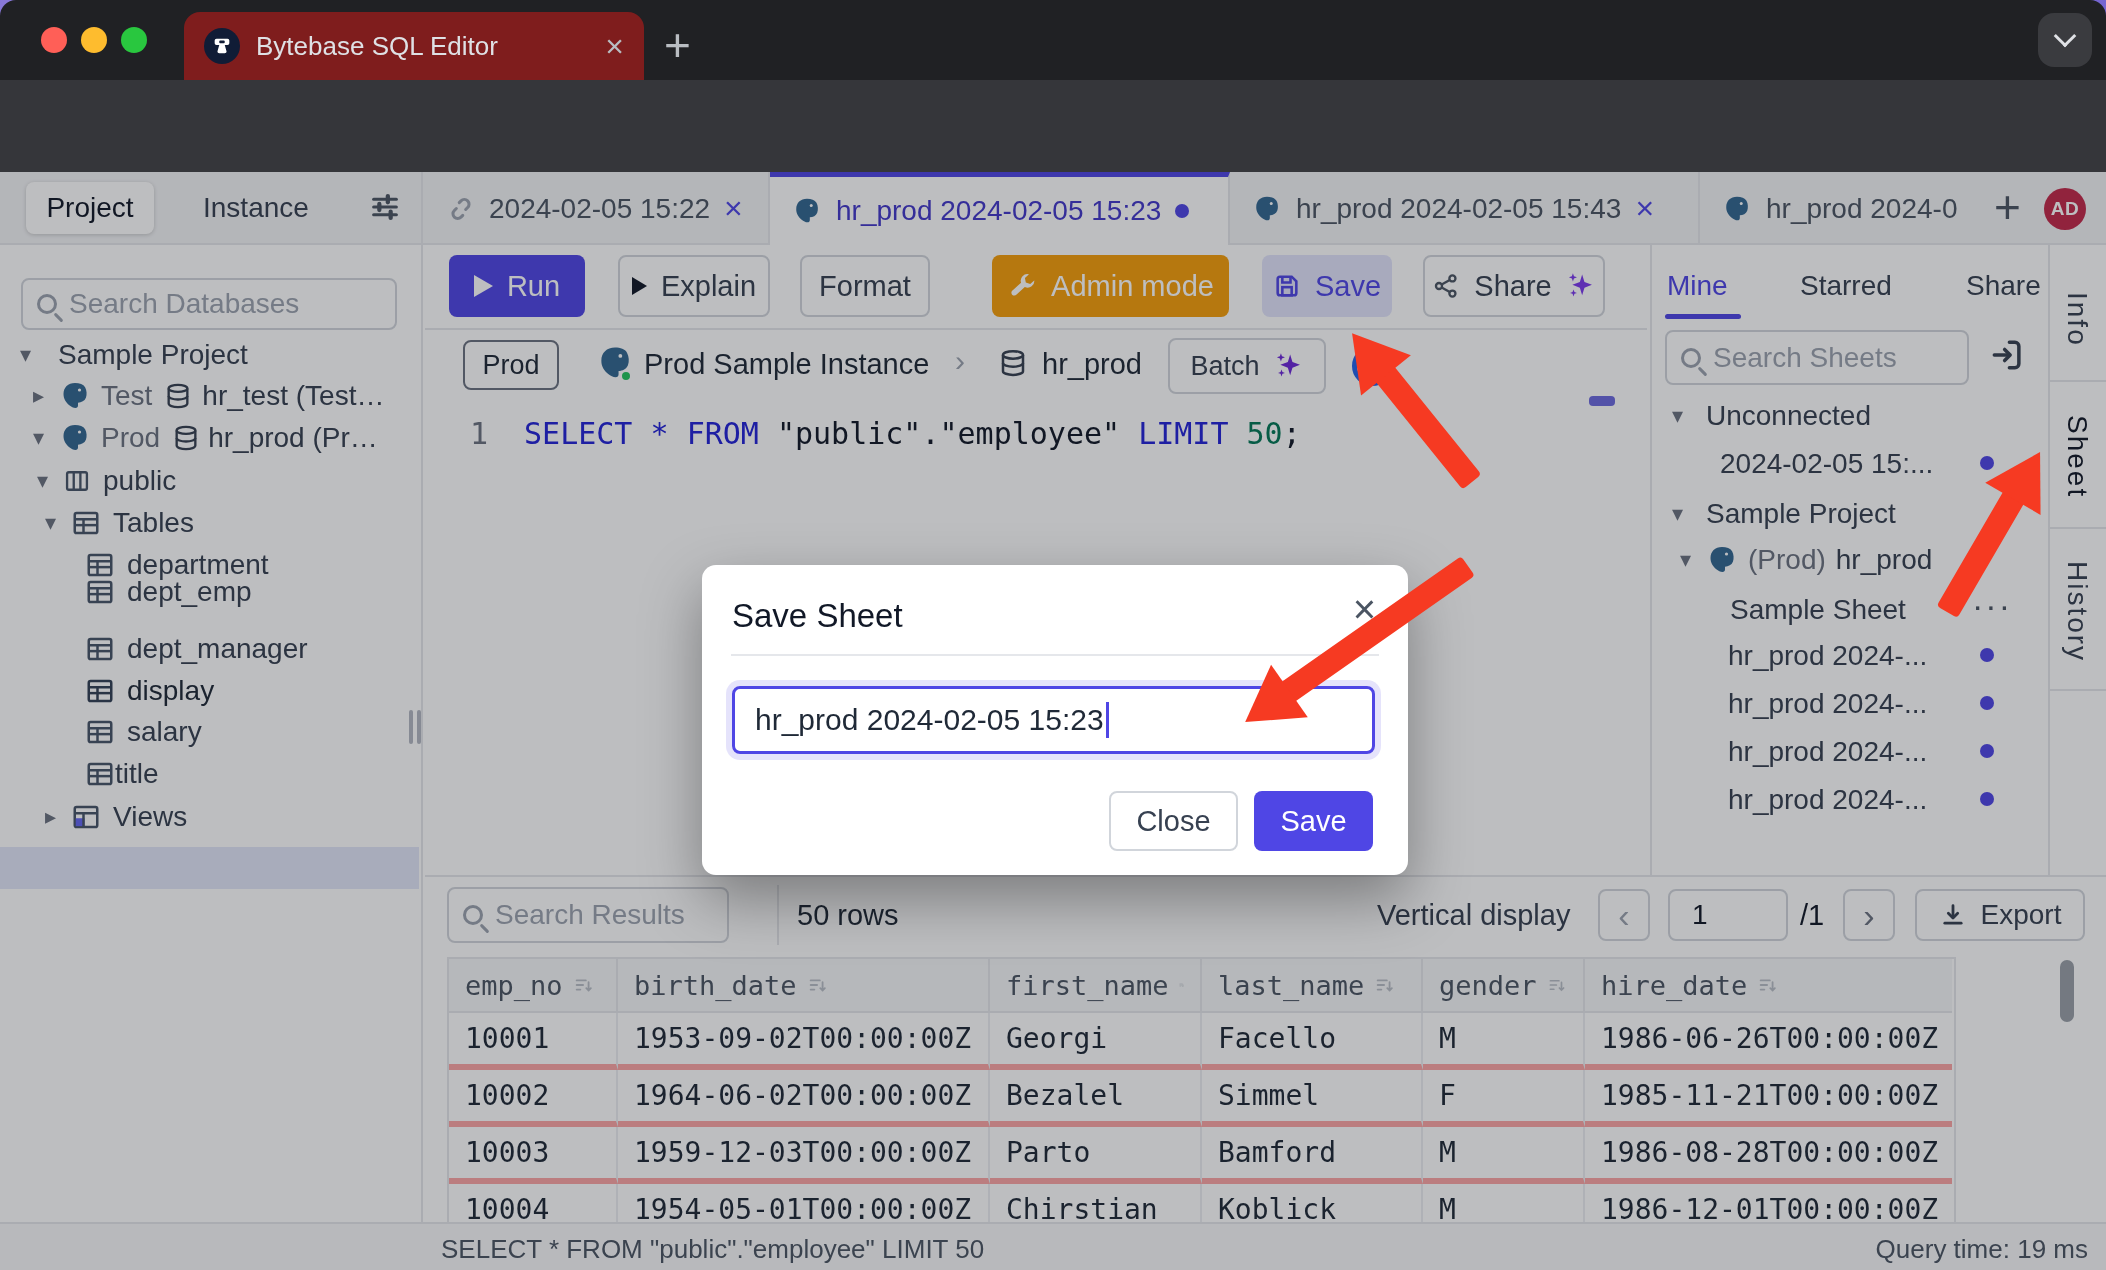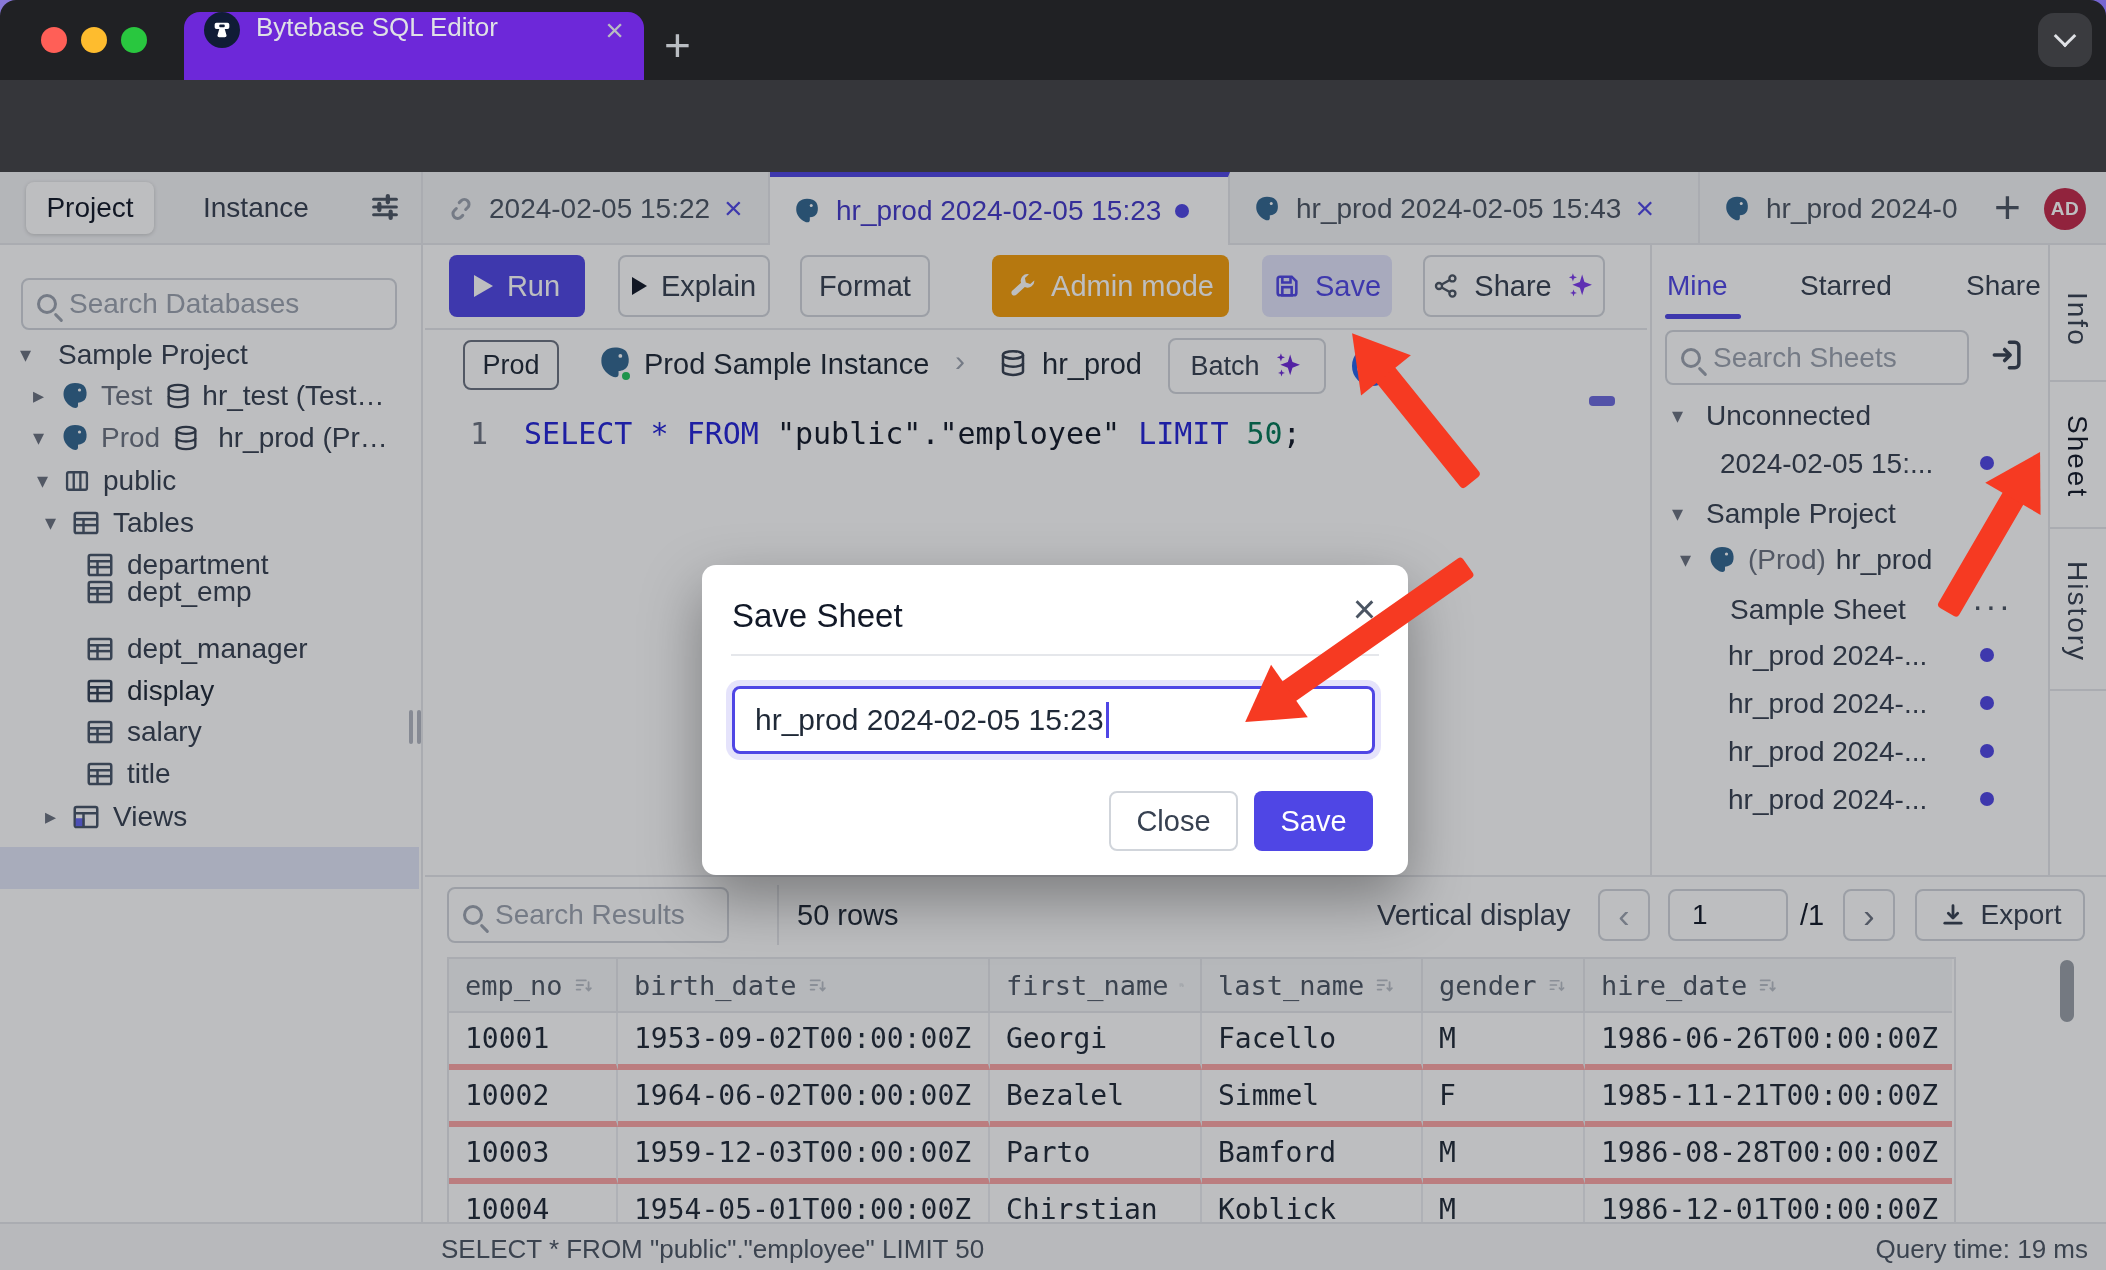--- a/index.html
+++ b/index.html
@@ -4,21 +4,21 @@
 <style>
   *{box-sizing:border-box;margin:0;padding:0}
   html,body{width:2106px;height:1270px}
   body{background:linear-gradient(135deg,#8878d8,#6a5acd);font-family:"Liberation Sans",sans-serif;overflow:hidden}
   .a{position:absolute}
   .f{display:flex;align-items:center}
   .win{position:absolute;left:0;top:0;width:2106px;height:1270px;border-radius:16px 16px 0 0;overflow:hidden}
   
   .tabbar{left:0;top:0;width:2106px;height:80px;background:#202124}
   .light{width:26px;height:26px;border-radius:50%}
-  .btab{left:184px;top:12px;width:460px;height:68px;background:#6d28d9;border-radius:16px 16px 0 0;display:flex;padding:0 20px;gap:16px}
+  .btab{left:184px;top:12px;width:460px;height:68px;background:#7f1d1d;border-radius:16px 16px 0 0;display:flex;align-items:center;padding:0 20px;gap:16px}
   .btab-title{color:#dfe1e5;font-size:26px;white-space:nowrap;flex:1}
   .favicon{width:36px;height:36px;border-radius:50%;background:#101c36;display:flex;align-items:center;justify-content:center;flex:none}
   .chrome-glyph{color:#b9bdc2}
   .newtab{left:664px;top:18px;font-size:46px;font-weight:300;color:#b9bdc2}
   .tabsearch{left:2038px;top:13px;width:54px;height:54px;background:#3a3b3f;border-radius:16px;display:flex;align-items:center;justify-content:center}
   .chev-down{width:16px;height:16px;border-right:3.5px solid #dfe1e5;border-bottom:3.5px solid #dfe1e5;transform:rotate(45deg);margin-top:-8px}
   .toolbar{left:0;top:80px;width:2106px;height:92px;background:#35363a}
   .navglyph{font-size:36px;color:#9aa0a6}
   .omnibox{left:244px;top:96px;width:1464px;height:60px;background:#202124;border-radius:30px;display:flex;align-items:center;padding:0 22px;gap:16px}
   .url{color:#e8eaed;font-size:29px;white-space:nowrap;flex:1}
@@ -244,21 +244,21 @@
       <svg width="32" height="32" viewBox="0 0 32 32">
           <path fill="#336791" d="M16 3C9 3 4.5 7.5 4.5 14c0 5 2.6 8.6 5.8 11.2 1.9 1.5 4.2 2.8 6.2 2.8 1.6 0 2.5-1 2.5-2.5v-2.8c3.4-.2 6.6-1.6 7.9-4.9 1.2-3 .9-7.4-.8-10.5C24.4 4.3 20.6 3 16 3z"></path>
           <circle cx="20.5" cy="10" r="1.6" fill="#fff"></circle>
         </svg>
       <span style="margin-left:10px;color:#6b7280">Prod</span>
       <svg style="margin-left:12px" width="28" height="28" viewBox="0 0 24 24" fill="none" stroke="#374151" stroke-width="2">
           <ellipse cx="12" cy="5.5" rx="8" ry="3"></ellipse>
           <path d="M4 5.5v13c0 1.7 3.6 3 8 3s8-1.3 8-3v-13"></path>
           <path d="M4 12c0 1.7 3.6 3 8 3s8-1.3 8-3"></path>
         </svg>
-      <span style="margin-left:18px">hr_prod (Pr…</span>
+      <span style="margin-left:8px">hr_prod (Pr…</span>
     </div>
     <div class="trow" style="left:37px;top:293px">
       <span class="caret">▾</span>
       <svg width="28" height="28" viewBox="0 0 24 24" fill="none" stroke="#475569" stroke-width="2">
           <rect x="3.5" y="4.5" width="17" height="15" rx="1.5"></rect>
           <line x1="9.2" y1="4.5" x2="9.2" y2="19.5"></line>
           <line x1="14.9" y1="4.5" x2="14.9" y2="19.5"></line>
         </svg>
       <span style="margin-left:12px">public</span>
     </div>
@@ -318,21 +318,21 @@
         </svg>
       <span style="margin-left:12px">salary</span>
     </div>
     <div class="trow" style="left:85px;top:586px">
       <svg width="30" height="30" viewBox="0 0 24 24" fill="none" stroke="#475569" stroke-width="2">
           <rect x="3" y="4" width="18" height="16" rx="1.5"></rect>
           <line x1="3" y1="9" x2="21" y2="9"></line>
           <line x1="3" y1="13.7" x2="21" y2="13.7"></line>
           <line x1="10" y1="9" x2="10" y2="20"></line>
         </svg>
-      <span style="margin-left:12px">title</span>
+      <span style="margin-left:0">title</span>
     </div>
     <div class="trow" style="left:45px;top:629px">
       <span class="caret">▸</span>
       <svg width="30" height="30" viewBox="0 0 24 24" fill="none" stroke="#475569" stroke-width="2">
           <rect x="3" y="4" width="18" height="16" rx="1.5"></rect>
           <line x1="3" y1="9" x2="21" y2="9"></line>
           <rect x="3.8" y="13" width="7" height="6.3" fill="#6366f1" stroke="none"></rect>
           <line x1="10" y1="9" x2="10" y2="20"></line>
         </svg>
       <span style="margin-left:12px">Views</span>

